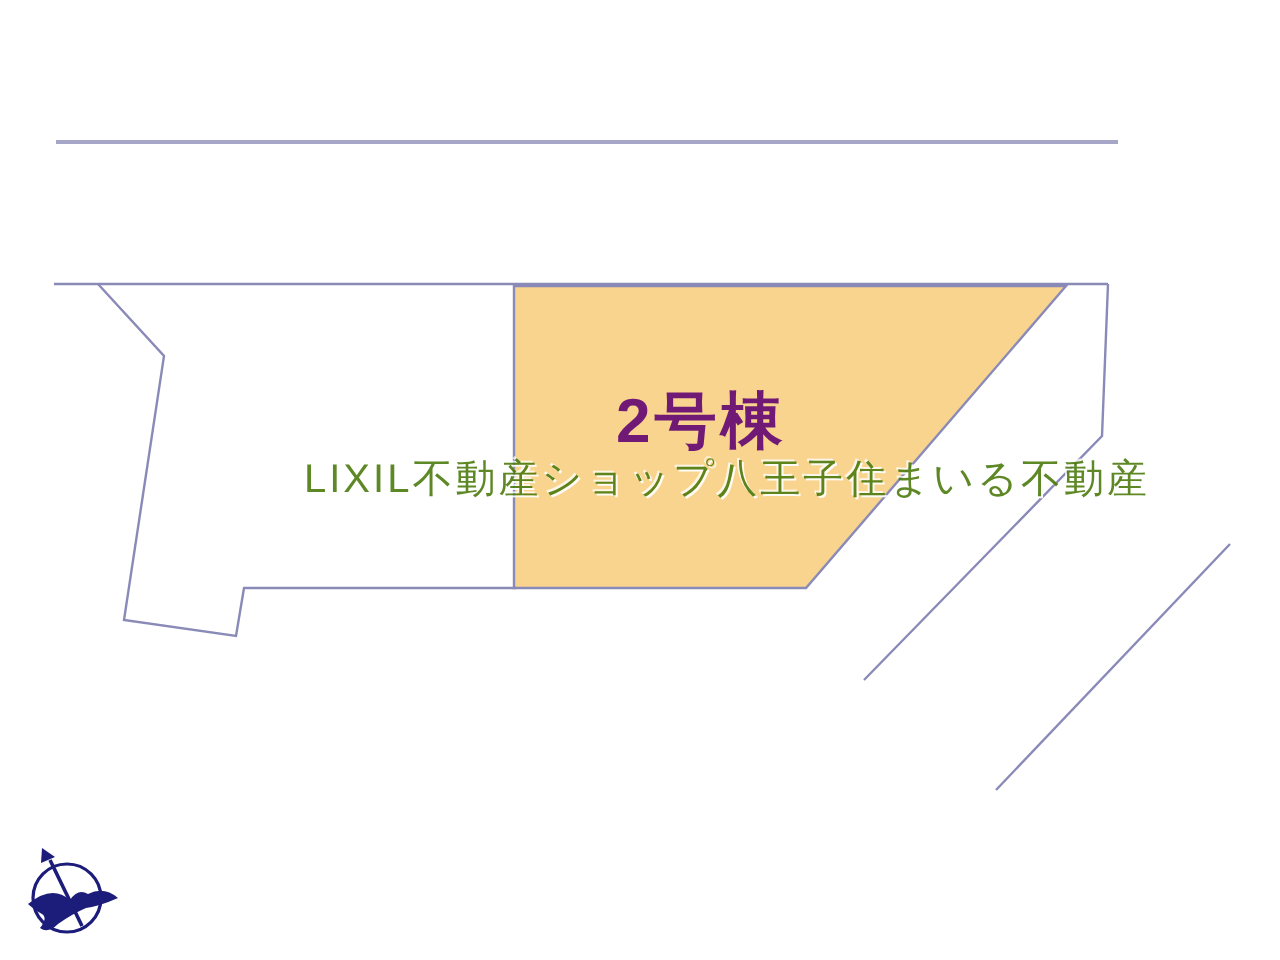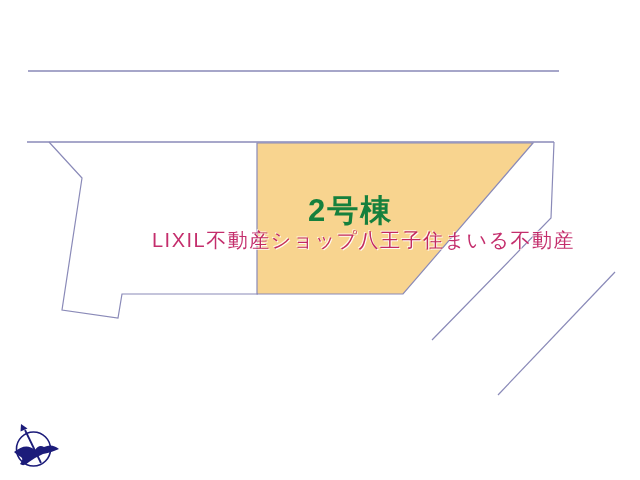--- a/index.html
+++ b/index.html
@@ -10,30 +10,30 @@
     overflow:hidden;
     font-family:"Liberation Sans","DejaVu Sans",sans-serif;
   }
   .plan-svg{position:absolute;left:0;top:0;width:640px;height:480px;}
   .lot-label{
     position:absolute;
     left:308px;top:194px;
     font-size:31px;
     font-weight:bold;
     letter-spacing:2px;
-    color:#15803d;
+    color:#701a75;
     white-space:nowrap;
     line-height:1.1;
   }
   .watermark{
     position:absolute;
     left:152px;top:228px;
     font-size:20px;
     letter-spacing:1.5px;
-    color:#be185d;
+    color:#4d7c0f;
     opacity:0.9;
     white-space:nowrap;
     text-shadow:1px 1px 0 #ffffff,-1px -1px 0 rgba(255,255,255,0.85);
     line-height:1.2;
   }
 </style>
 </head>
 <body>
 
 <div class="canvas">

